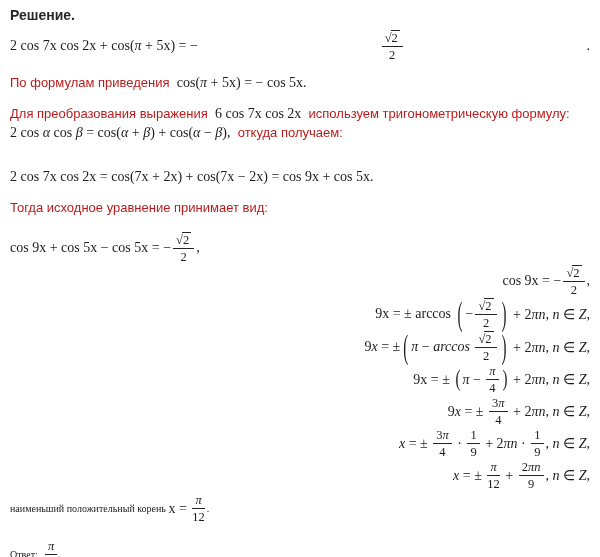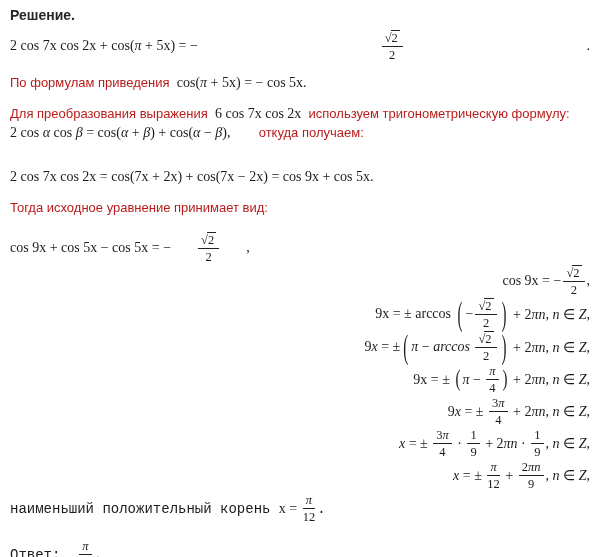--- a/index.html
+++ b/index.html
@@ -30,35 +30,35 @@
     white-space: pre;
   }
   .seg-math {
     font-family: "Liberation Serif", serif;
     font-size: 14px;
     color: #1c1c1c;
     white-space: pre;
   }
   .seg-math .it { font-style: italic; }
   .seg-book {
-    font-family: Liberation Mono, monospace;
-    font-size: 14px;
+    font-family: Liberation Serif, serif;
+    font-size: 10px;
     color: #1c1c1c;
     white-space: pre;
   }
 
   
   .text    { min-height: 17px; margin-top: 14px; }
-  .eqcont  { margin-top: 2px;  min-height: 17px; gap: 21px; }
+  .eqcont  { margin-top: 2px;  min-height: 17px; }
   .eq      { margin-top: 27px; min-height: 17px; }
   .eqf     { margin-top: 12px; min-height: 31px; }
   .eqf + .eqf       { margin-top: 1px; justify-content: flex-end; }
   .heading + .eqf   { margin-top: 7px; justify-content: space-between; }
   .eqf + .text      { margin-top: 12px; }
-  .text + .eqf      { margin-top: 16px; gap: 25px; }
+  .text + .eqf      { margin-top: 16px; }
   .note    { margin-top: 2px;  min-height: 31px; }
   .answer  { margin-top: 14px; min-height: 33px; }
 
   
   .frac {
     display: inline-flex;
     flex-direction: column;
     align-items: center;
     text-align: center;
     line-height: 1.12;

